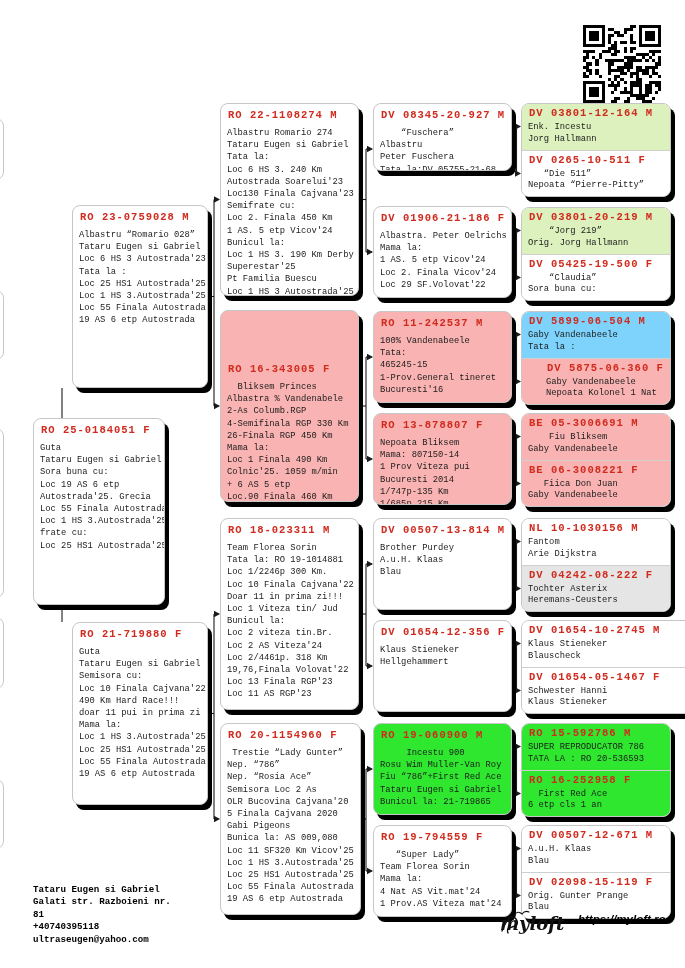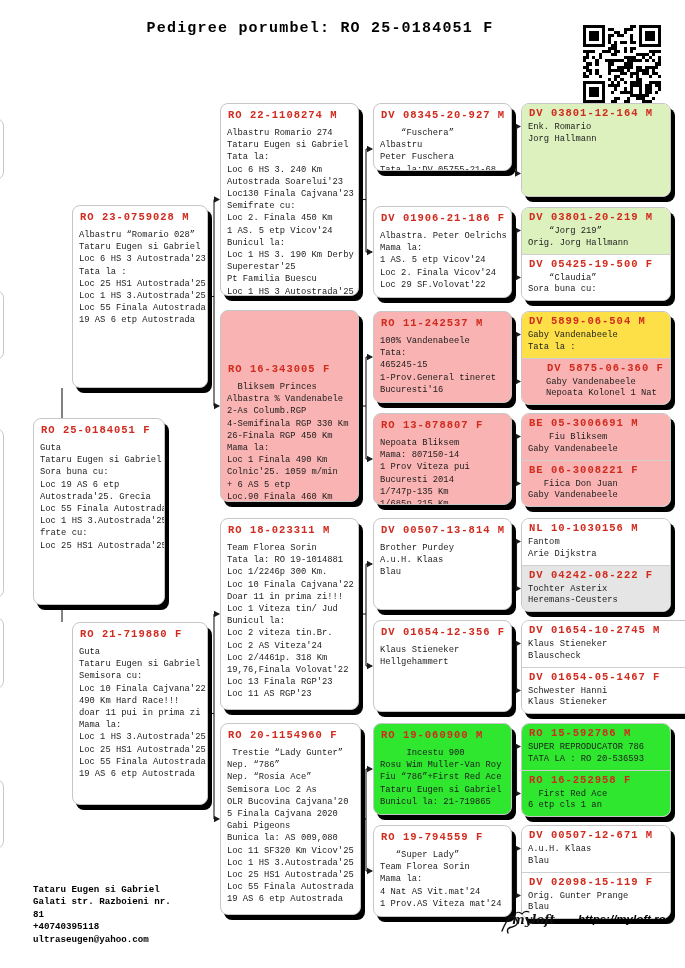--- a/index.html
+++ b/index.html
@@ -16,32 +16,31 @@
   .line{font-size:8.8px;line-height:12.2px;white-space:pre;color:#1c1c1c;}
   .pair{position:absolute;border:1px solid #c6c6c6;border-radius:8px;box-shadow:4px 5px 0 #000;
        overflow:hidden;box-sizing:border-box;background:#fff;display:flex;flex-direction:column;}
   .sub{flex:1;padding:3px 5px 0 6px;overflow:hidden;box-sizing:border-box;}
   .sub + .sub{border-top:1px solid #cfcfcf;}
   .sub .box-title{margin:0 0 2px 1px;}
   .sub .line{line-height:11.8px;}
   .contact{position:absolute;left:33px;top:884px;}
   .contact div{font-size:9.2px;line-height:12.4px;font-weight:bold;color:#000;white-space:pre;}
   .brand{position:absolute;left:500px;top:903px;width:80px;height:40px;}
-  .brand .brand-text{position:absolute;left:12px;top:10px;font-family:"DejaVu Serif",serif;
-       font-style:italic;font-weight:bold;font-size:12px;color:#111;}
+  .brand .brand-text{position:absolute;left:0;top:10px;font-family:"DejaVu Serif",serif;
+       font-style:italic;font-weight:bold;font-size:18px;color:#111;}
   .website{position:absolute;left:578px;top:913px;font-family:"Liberation Sans",sans-serif;
        font-style:italic;font-weight:bold;font-size:11.5px;color:#000;text-decoration:none;}
   .edge-sliver{position:absolute;left:-14px;width:16px;background:#fff;
        border:1px solid #c8c8c8;border-radius:8px;}
 </style>
 </head>
 <body>
 
 <div class="canvas">
-  <div class="page-title">Pedigree porumbel: RO 25-0184051 F</div>
   <svg id="qr" class="qr" viewBox="0 0 75 75" shape-rendering="crispEdges">
       <rect x="0" y="0" width="75" height="75" fill="#fff"></rect>
       <rect x="45" y="0" width="3" height="3" fill="#000"></rect>
       <rect x="48" y="0" width="3" height="3" fill="#000"></rect>
       <rect x="24" y="3" width="3" height="3" fill="#000"></rect>
       <rect x="27" y="3" width="3" height="3" fill="#000"></rect>
       <rect x="39" y="3" width="3" height="3" fill="#000"></rect>
       <rect x="42" y="3" width="3" height="3" fill="#000"></rect>
       <rect x="45" y="3" width="3" height="3" fill="#000"></rect>
       <rect x="30" y="6" width="3" height="3" fill="#000"></rect>
@@ -502,38 +501,43 @@
         <div class="box-title" style="color: rgb(209, 42, 30);">RO 19-794559 F</div>
         <div class="line">   “Super Lady”</div>
         <div class="line">Team Florea Sorin</div>
         <div class="line">Mama la:</div>
         <div class="line">4 Nat AS Vit.mat'24</div>
         <div class="line">1 Prov.AS Viteza mat'24</div>
       </div>
       <div class="pair" style="left: 521px; top: 103px; width: 150px; height: 94px;">
         <div class="sub" style="background: rgb(220, 241, 189);">
           <div class="box-title" style="color: rgb(209, 42, 30);">DV 03801-12-164 M</div>
-          <div class="line">Enk. Romario</div>
+          <div class="line">Enk. Incestu</div>
           <div class="line">Jorg Hallmann</div>
+        </div>
+        <div class="sub" style="background: rgb(255, 255, 255);">
+          <div class="box-title" style="color: rgb(209, 42, 30);">DV 0265-10-511 F</div>
+          <div class="line">   “Die 511”</div>
+          <div class="line">Nepoata “Pierre-Pitty”</div>
         </div>
       </div>
       <div class="pair" style="left: 521px; top: 207px; width: 150px; height: 94px;">
         <div class="sub" style="background: rgb(220, 241, 189);">
           <div class="box-title" style="color: rgb(209, 42, 30);">DV 03801-20-219 M</div>
           <div class="line">    “Jorg 219”</div>
           <div class="line">Orig. Jorg Hallmann</div>
         </div>
         <div class="sub" style="background: rgb(255, 255, 255);">
           <div class="box-title" style="color: rgb(209, 42, 30);">DV 05425-19-500 F</div>
           <div class="line">    “Claudia”</div>
           <div class="line">Sora buna cu:</div>
         </div>
       </div>
       <div class="pair" style="left: 521px; top: 311px; width: 150px; height: 94px;">
-        <div class="sub" style="background: #fde047;">
+        <div class="sub" style="background: #7dd3fc;">
           <div class="box-title" style="color: rgb(209, 42, 30);">DV 5899-06-504 M</div>
           <div class="line">Gaby Vandenabeele</div>
           <div class="line">Tata la :</div>
         </div>
         <div class="sub" style="background: rgb(248, 179, 178); padding-left: 24px;">
           <div class="box-title" style="color: rgb(209, 42, 30);">DV 5875-06-360 F</div>
           <div class="line">Gaby Vandenabeele</div>
           <div class="line">Nepoata Kolonel 1 Nat</div>
         </div>
       </div>

